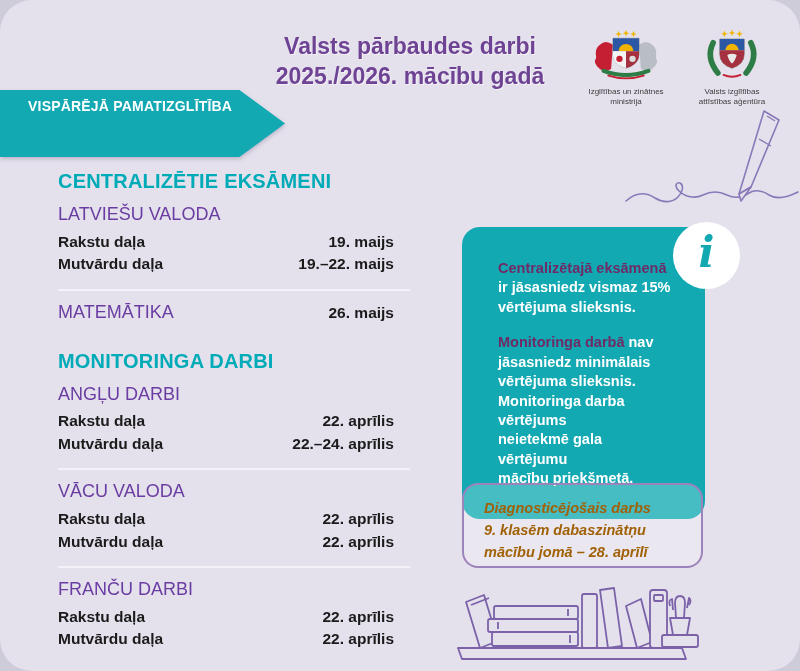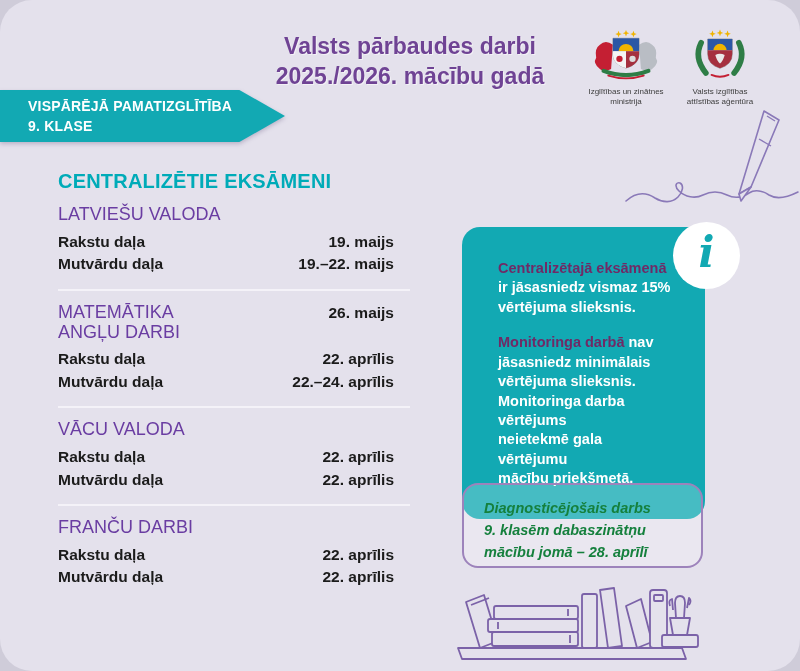--- a/index.html
+++ b/index.html
@@ -10,28 +10,28 @@
     font-family:"Liberation Sans", sans-serif;
     border-radius:32px;
   }
 
   
   .title{
     position:absolute; left:235px; top:31px; width:350px; text-align:center;
     color:#6f4394; font-size:23px; font-weight:800; line-height:1.32;
     text-shadow:1px 1px 0 rgba(255,255,255,0.55);
   }
-  .logos{ position:absolute; left:582px; top:28px; display:flex; gap:6px; align-items:flex-start; }
+  .logos{ position:absolute; left:582px; top:28px; display:flex; gap:18px; align-items:flex-start; }
   .logo-block{ display:flex; flex-direction:column; align-items:center; width:88px; }
   .logo-caption{ font-size:8px; color:#3d3d3d; text-align:center; line-height:1.3; margin-top:3px; white-space:pre-line; }
 
   
   .banner-wrap{ position:absolute; left:0; top:90px; filter:drop-shadow(0 2px 2px rgba(60,40,90,0.25)); }
   .banner{
-    width:285px; height:52px; background:#12a9b3;
+    width:285px; height:67px; background:#12a9b3;
     clip-path:polygon(0 0, 84% 0, 100% 50%, 84% 100%, 0 100%);
     color:#ffffff; font-weight:800; font-size:14px; line-height:1.4;
     padding:7px 0 0 28px; letter-spacing:0.2px;
   }
 
   
   .schedule{ position:absolute; left:58px; top:170px; width:352px; }
   .sec-heading{ color:#00abb8; font-size:20px; font-weight:800; letter-spacing:0.2px; line-height:1.1; margin-bottom:13px; }
   .sec-heading.mt{ margin-top:27px; }
   .subject{ color:#6a3da2; font-size:18px; font-weight:400; line-height:1.1; margin-bottom:6px; }
@@ -58,21 +58,21 @@
   }
   .i-glyph{
     font-family:"DejaVu Serif", serif; font-style:italic; font-weight:700;
     color:#12a9b3; font-size:42px; line-height:1; margin-top:-6px;
   }
 
   
   .diagnostic-box{
     position:absolute; left:462px; top:483px; width:241px; height:85px;
     border:2px solid #9d83bb; border-radius:16px; background:rgba(255,255,255,0.22);
-    color:#15803d; font-size:14.5px; font-weight:700; font-style:italic;
+    color:#a16207; font-size:14.5px; font-weight:700; font-style:italic;
     line-height:1.5; padding:13px 14px 10px 20px; white-space:pre-line;
   }
 
   
   .pen-art{ position:absolute; left:618px; top:106px; }
   .books-art{ position:absolute; left:450px; top:578px; }
   svg{ display:block; }
 </style>
 </head>
 <body>
@@ -124,21 +124,20 @@
         <path d="M26,48 Q35,52 44,48" stroke="#c41f33" stroke-width="2" fill="none" stroke-linecap="round"></path>
       </svg>
       <div class="logo-caption">Valsts izglītības
 attīstības aģentūra</div>
     </div>
   </div>
 
   <div class="banner-wrap">
     <div class="banner">
       <div>VISPĀRĒJĀ PAMATIZGLĪTĪBA</div>
-      <div>9. KLASE</div>
     </div>
   </div>
 
   <svg class="pen-art" width="182" height="115" viewBox="0 0 182 115">
     <path d="M8,95 C18,86 28,86 37,92 C45,97 54,97 60,91 C65,86 66,79 62,77 C58,76 56,80 61,85 C67,91 77,93 85,89 C93,85 101,85 109,89 C117,93 125,91 131,87 C137,83 145,85 151,89 C159,94 170,91 180,86" stroke="#8a79b8" stroke-width="1.6" fill="none" stroke-linecap="round"></path>
     <polygon points="146,5 161,14 133,81 121,88" fill="#e4e1ec" stroke="#8a79b8" stroke-width="1.6" stroke-linejoin="round"></polygon>
     <polygon points="133,81 121,88 123,95" fill="#e4e1ec" stroke="#8a79b8" stroke-width="1.6" stroke-linejoin="round"></polygon>
     <line x1="141" y1="33" x2="153" y2="40" stroke="#8a79b8" stroke-width="1.4"></line>
     <line x1="149" y1="10" x2="157" y2="15" stroke="#8a79b8" stroke-width="1.4"></line>
   </svg>
@@ -156,20 +155,21 @@
       <span>19.–22. maijs</span>
     </div>
 
     <hr class="divider">
 
     <div class="subject-row">
       <span class="subject">MATEMĀTIKA</span>
       <span class="date">26. maijs</span>
     </div>
 
+    <div class="sec-heading mt">MONITORINGA DARBI</div>
 
     <div class="subject">ANGĻU DARBI</div>
     <div class="row">
       <span>Rakstu daļa</span>
       <span>22. aprīlis</span>
     </div>
     <div class="row">
       <span>Mutvārdu daļa</span>
       <span>22.–24. aprīlis</span>
     </div>

